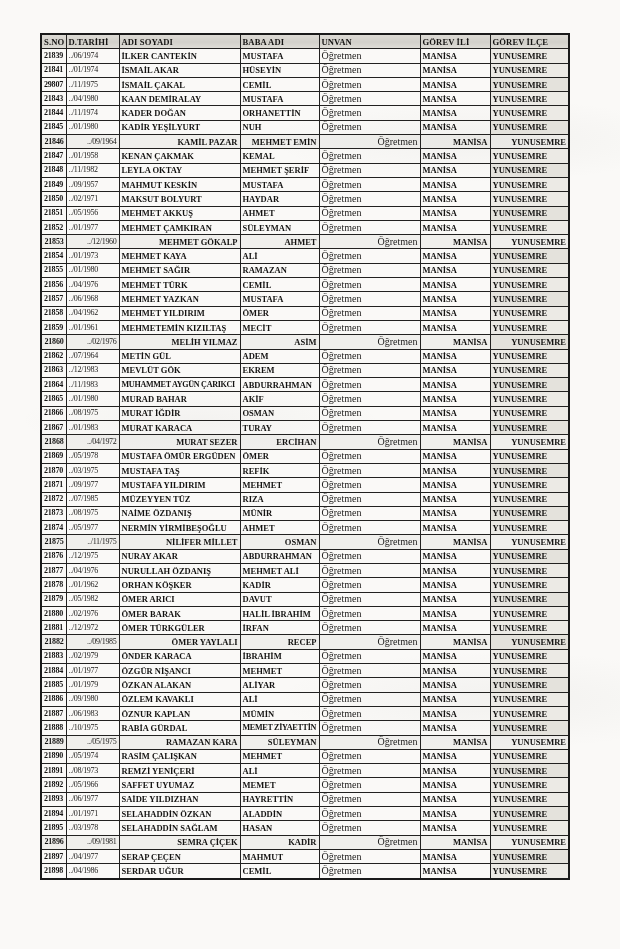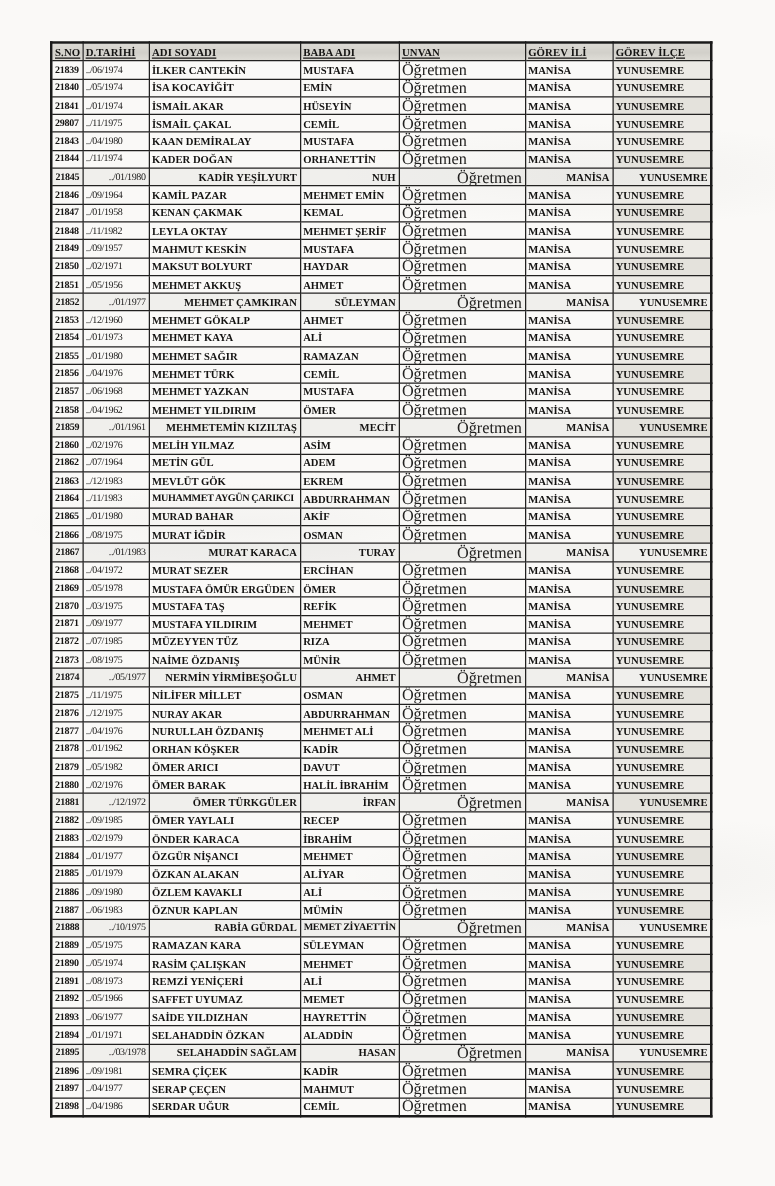--- a/index.html
+++ b/index.html
@@ -42,26 +42,25 @@
     overflow: hidden;
     color: #141312;
     text-align: left;
     vertical-align: middle;
   }
   .roster th {
     background: linear-gradient(180deg, #dcdad4 0%, #d2d0ca 55%, #dedcd6 100%);
     font-weight: bold;
     font-size: 8.6px;
     letter-spacing: 0.1px;
-    text-decoration: underline;
   }
   .roster td.c0 { font-size: 8px; letter-spacing: -0.2px; font-weight: bold; }
   .roster td.c1 { font-size: 8px; letter-spacing: -0.3px; color: #1b1a19; }
   .roster td.c2, .roster td.c3 { font-weight: bold; font-stretch: condensed; }
-  .roster td.c4 { font-size: 13px; color: #232221; }
+  .roster td.c4 { font-size: 10px; color: #232221; }
   .roster td.c5, .roster td.c6 { font-weight: bold; }
   .roster td.c6 { background: #eceae5; }
   .roster tr:nth-child(3n) td.c6 { background: #e4e2dc; }
   .roster tr:nth-child(7n) td { background-color: rgba(160,158,152,0.10); text-align: right; }
   col.w0 { width: 25px; }
   col.w1 { width: 53px; }
   col.w2 { width: 121px; }
   col.w3 { width: 79px; }
   col.w4 { width: 101px; }
   col.w5 { width: 70px; }
@@ -96,29 +95,20 @@
         <tr>
           <td class="c0">21839</td>
           <td class="c1">../06/1974</td>
           <td class="c2">İLKER CANTEKİN</td>
           <td class="c3">MUSTAFA</td>
           <td class="c4">Öğretmen</td>
           <td class="c5">MANİSA</td>
           <td class="c6">YUNUSEMRE</td>
         </tr>
         <tr>
-          <td class="c0">21840</td>
-          <td class="c1">../05/1974</td>
-          <td class="c2">İSA KOCAYİĞİT</td>
-          <td class="c3">EMİN</td>
-          <td class="c4">Öğretmen</td>
-          <td class="c5">MANİSA</td>
-          <td class="c6">YUNUSEMRE</td>
-        </tr>
-        <tr>
           <td class="c0">21841</td>
           <td class="c1">../01/1974</td>
           <td class="c2">İSMAİL AKAR</td>
           <td class="c3">HÜSEYİN</td>
           <td class="c4">Öğretmen</td>
           <td class="c5">MANİSA</td>
           <td class="c6">YUNUSEMRE</td>
         </tr>
         <tr>
           <td class="c0">29807</td>

